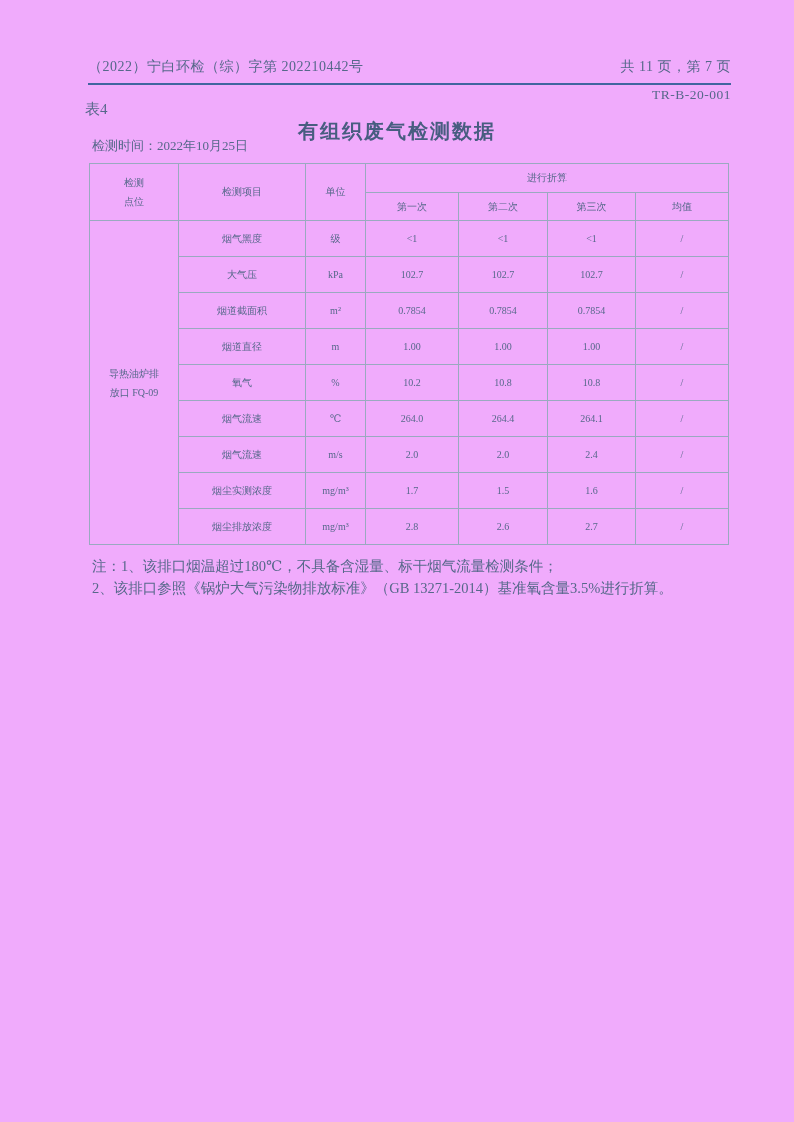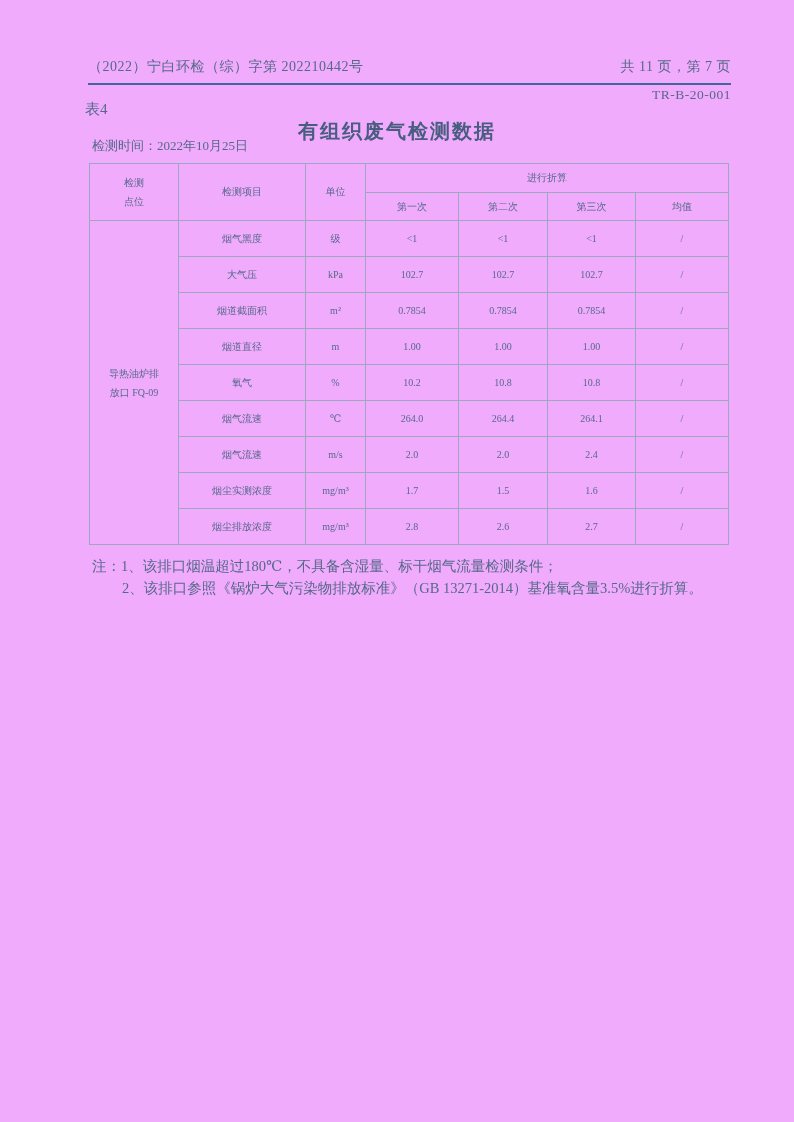--- a/index.html
+++ b/index.html
@@ -61,21 +61,21 @@
     vertical-align:top;text-align:left;
     padding:6px 2px 0 3px;
     white-space:pre-line;line-height:19px;
   }
   .notes{
     position:absolute;left:92px;top:555px;
     font-size:14.5px;line-height:22px;
     color:#56688a;
     width:650px;
   }
-  .notes .note-line2{margin-left:30px;}
+  .notes .note-line2{}
 </style>
 </head>
 <body>
 
 <div class="page">
 
   <div class="doc-header">
     <span>（2022）宁白环检（综）字第 202210442号</span>
     <span>共 11 页，第 7 页</span>
   </div>

